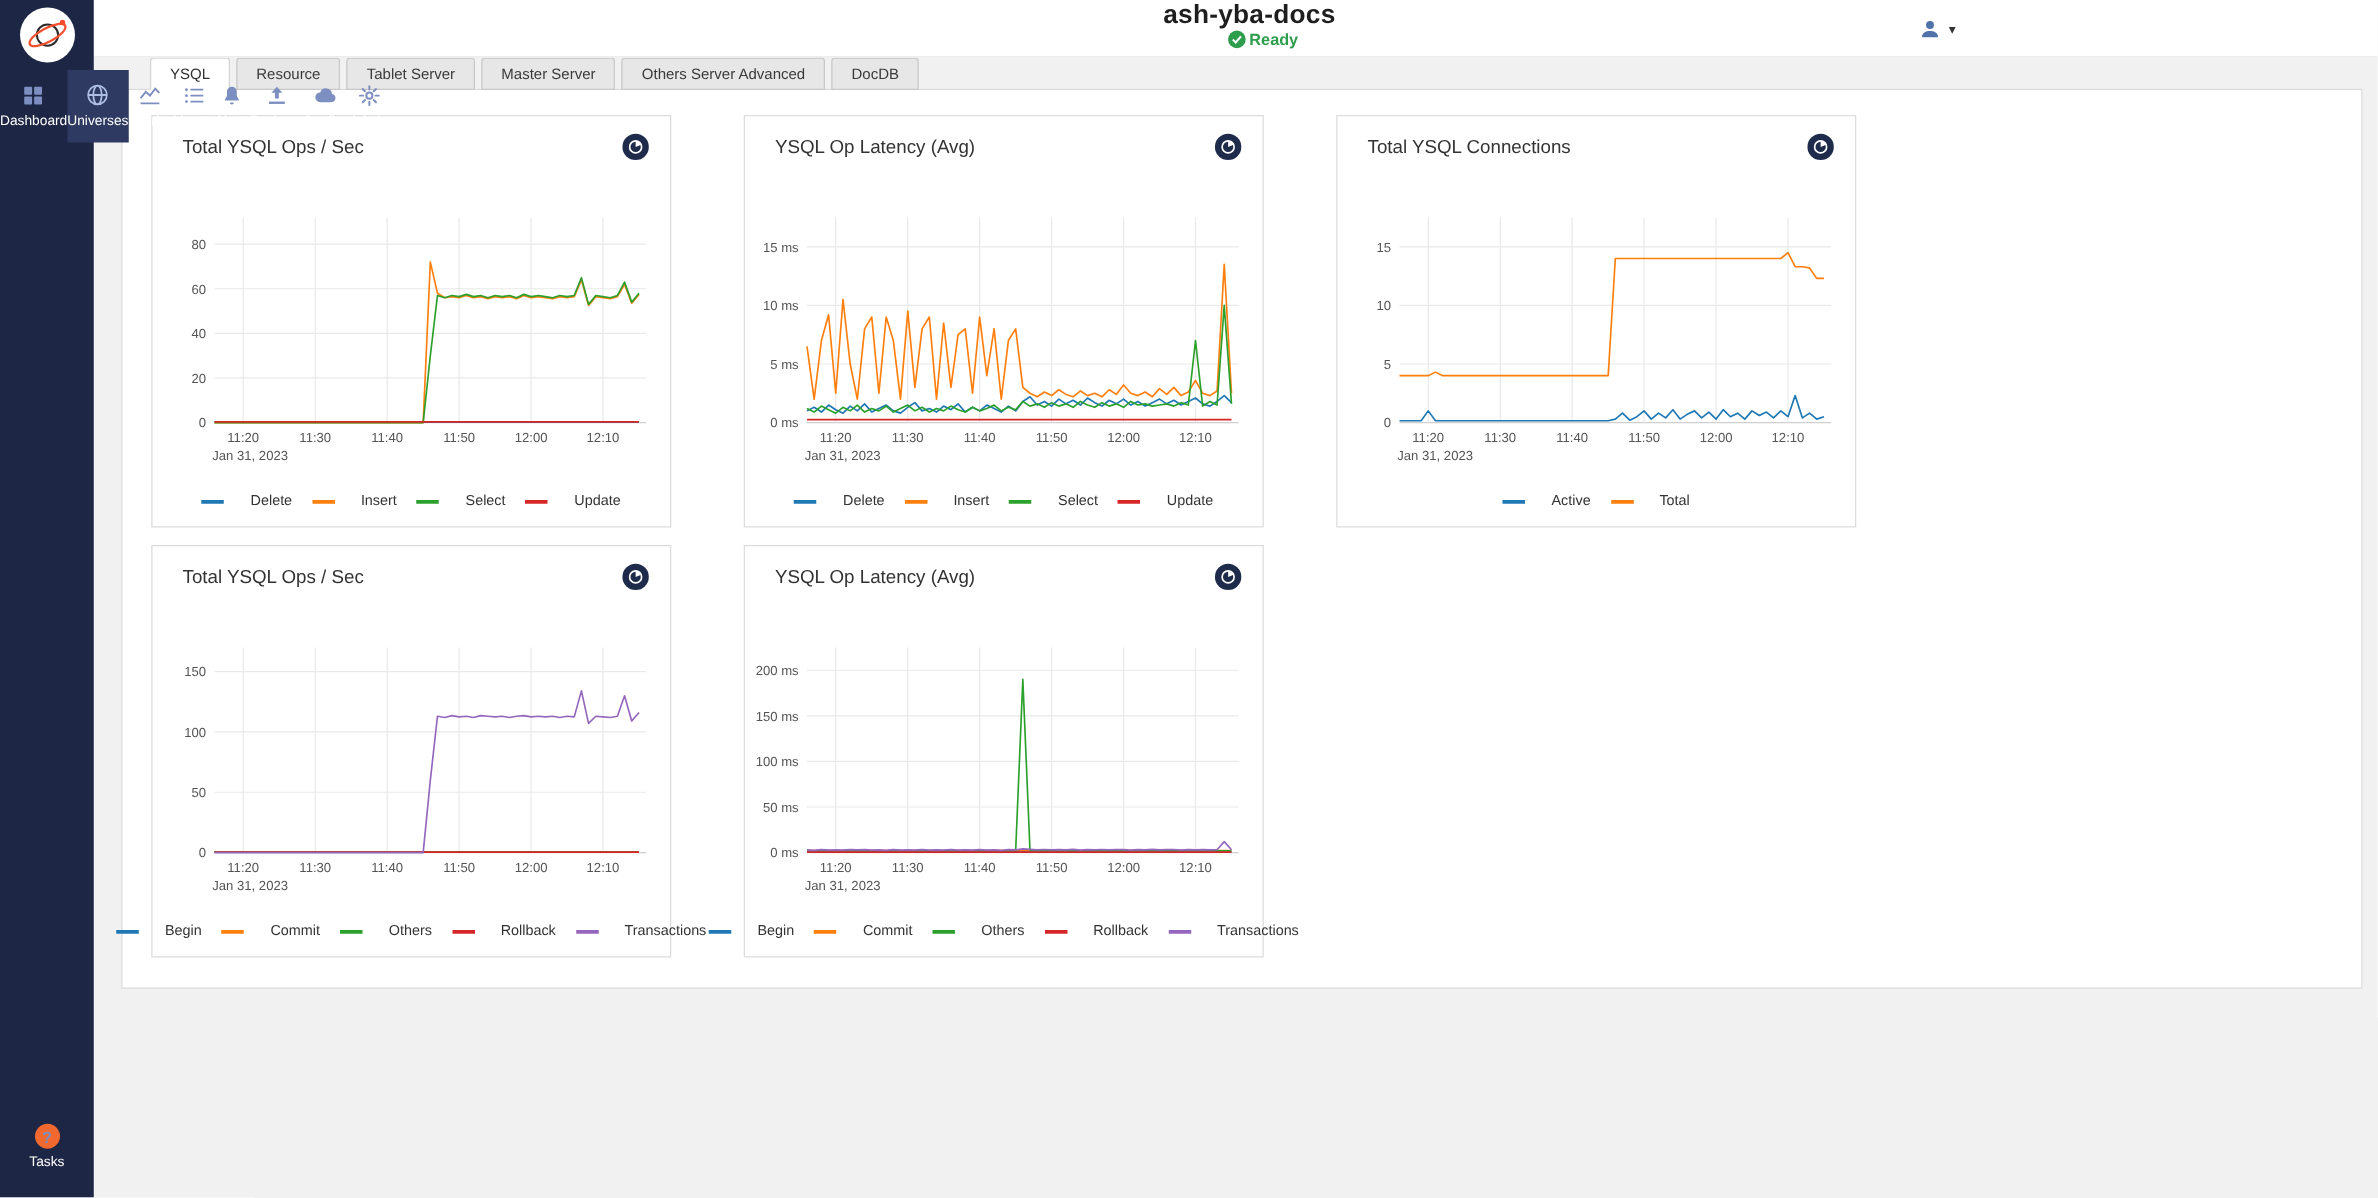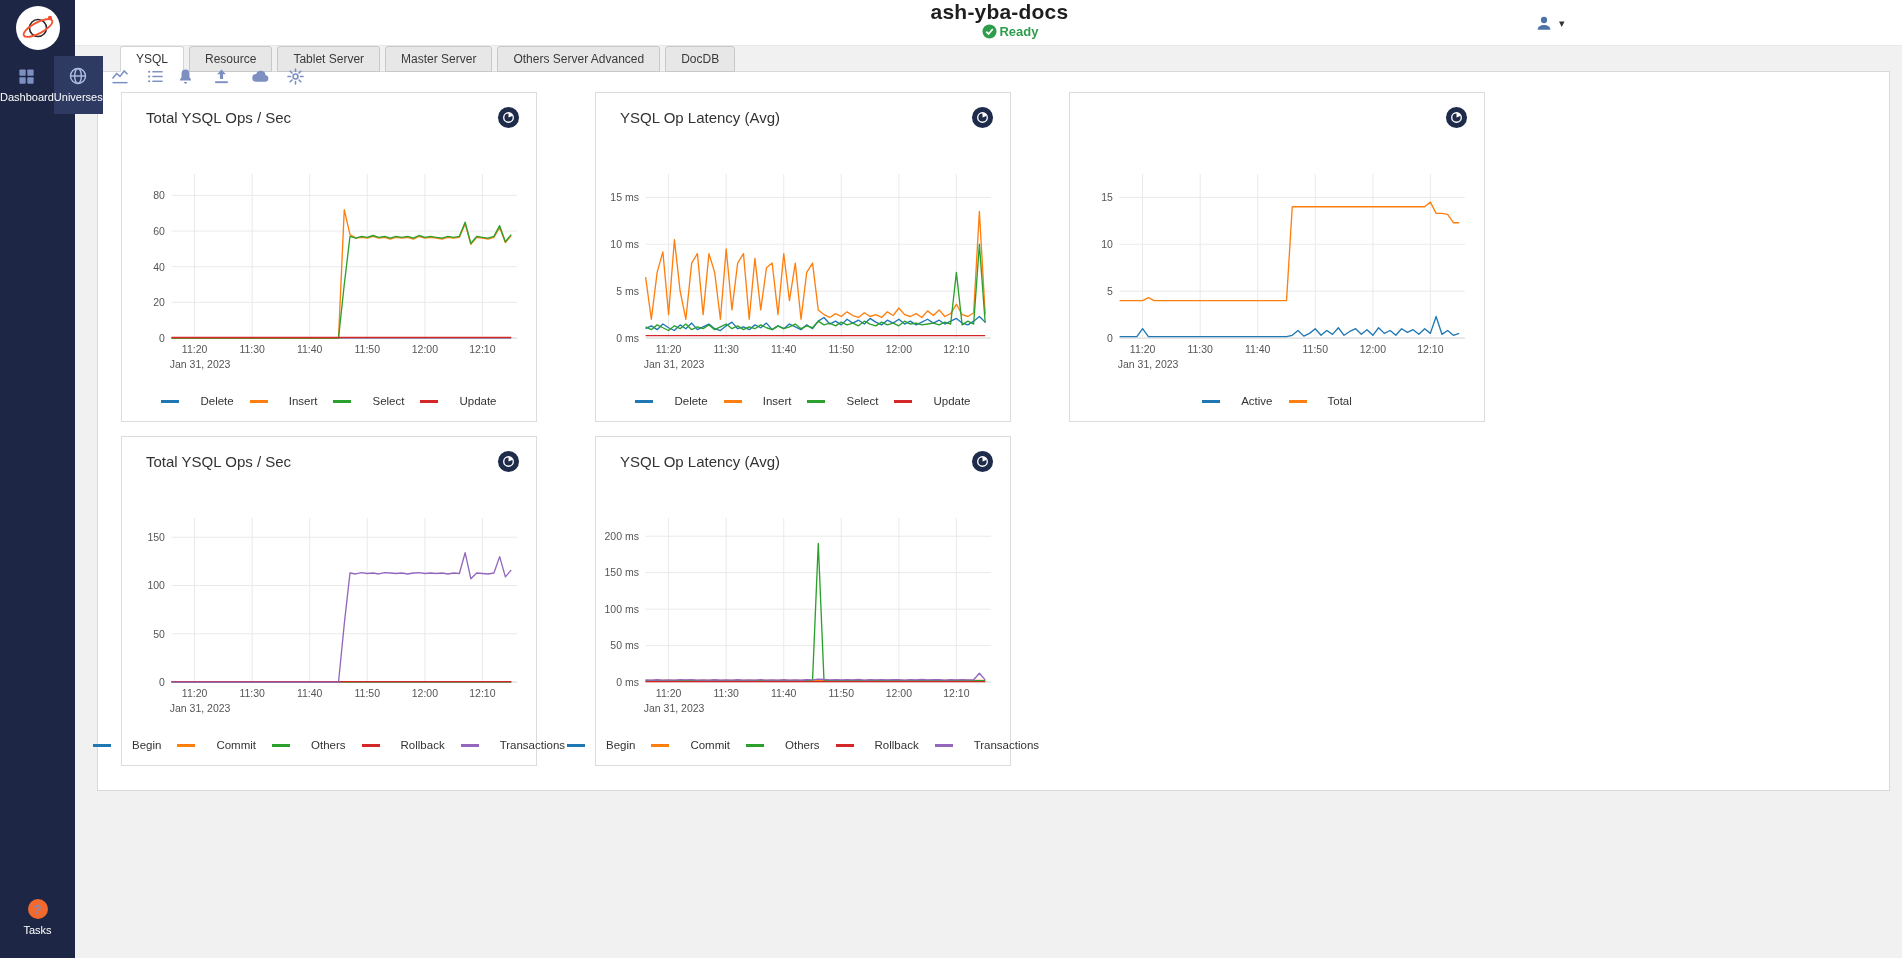--- a/index.html
+++ b/index.html
@@ -312,20 +312,21 @@
               <span class="lg-swatch" style="background:#2ca02c"></span>
               <span>Select</span>
             </span>
             <span class="lg-item">
               <span class="lg-swatch" style="background:#d62728"></span>
               <span>Update</span>
             </span>
           </div>
         </div>
         <div class="chart-card">
+          <div class="chart-head"><span class="chart-title">Total YSQL Connections</span></div>
           <button class="chart-opts">
             <svg width="23" height="23" viewBox="0 0 24 24">
               <circle cx="12" cy="12" r="11" fill="#1f2b4a"></circle>
               <circle cx="12" cy="12" r="5" fill="none" stroke="#fff" stroke-width="1.4"></circle>
               <path d="M12 12 L12 7 A5 5 0 0 1 16.6 10.2 Z" fill="#fff"></path>
             </svg>
           </button>
           <div class="chart-plot">
             <svg width="434" height="236" viewBox="0 0 434 236">
               <line x1="52" y1="182.0" x2="414" y2="182.0" stroke="#cfcfcf" stroke-width="1"></line>

